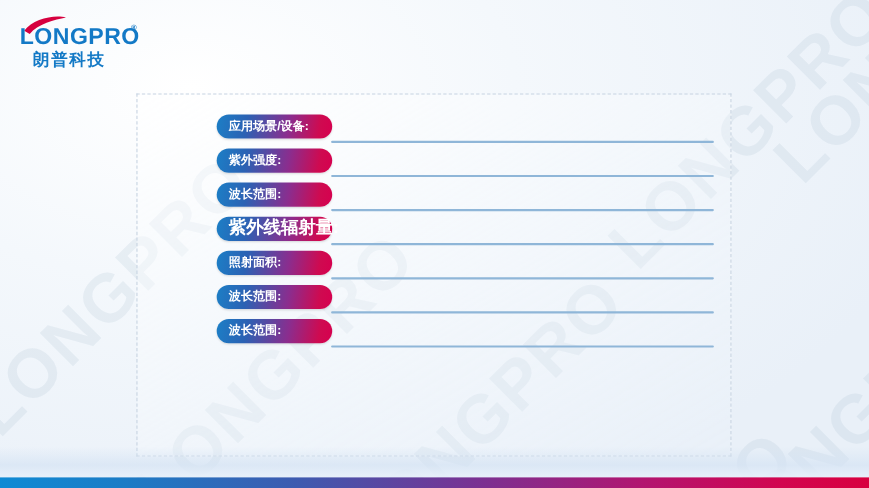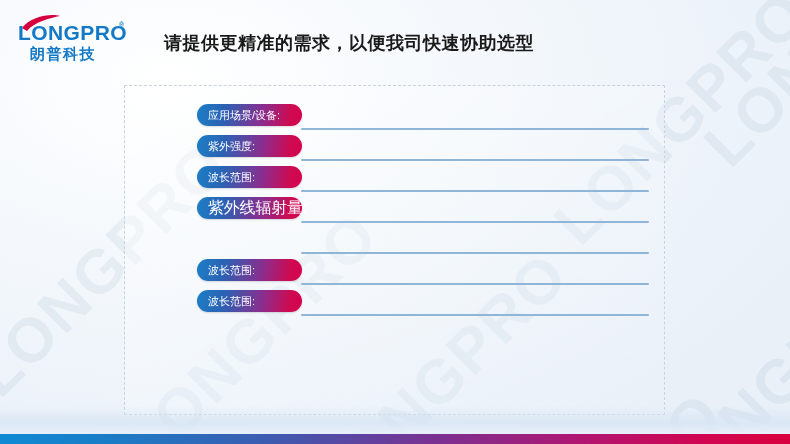--- a/index.html
+++ b/index.html
@@ -101,21 +101,21 @@
     background: linear-gradient(100deg, #1c7fc6 0%, #2b62b4 26%, #8b2d8e 62%, #cf0a50 88%, #d6004f 100%);
     box-shadow: 0 1px 2px rgba(0,0,0,0.14);
     display: flex;
     align-items: center;
     box-sizing: border-box;
     padding-left: 11px;
   }
   .field-pill-label {
     color: #ffffff;
     font-size: 11px;
-    font-weight: 400;
+    font-weight: 700;
     line-height: 1;
     white-space: nowrap;
     letter-spacing: 0px;
   }
   .field-pill-label.narrow {
     font-size: 16px;
     letter-spacing: -0.2px;
   }
 
   .field-line {
@@ -178,21 +178,20 @@
         <path d="M6 15 C 14 4, 34 0, 44 3 C 34 5, 18 9, 11 18 Z" fill="#d6003f"></path>
 
         <text x="2" y="27" font-family="'Liberation Sans','DejaVu Sans',sans-serif" font-size="21" font-weight="700" fill="#1379c6" letter-spacing="0.4">LONGPRO</text>
 
         <text x="103" y="14" font-family="'Liberation Sans','DejaVu Sans',sans-serif" font-size="7" font-weight="700" fill="#1379c6">®</text>
 
         <text x="14" y="46" font-family="'DejaVu Sans','Liberation Sans',sans-serif" font-size="15" font-weight="700" fill="#1379c6" letter-spacing="1.5">朗普科技</text>
       </svg>
     </div>
 
-    <div id="page-title">请提供更精准的需求，以便我司快速协助选型</div>
   </div>
 
   <div id="form-panel">
 
     <div id="field-list">
 
       <div class="field-row">
         <div class="field-pill">
           <span class="field-pill-label">应用场景/设备:</span>
         </div>
@@ -214,20 +213,23 @@
       </div>
 
       <div class="field-row">
         <div class="field-pill">
           <span class="field-pill-label narrow">紫外线辐射量:</span>
         </div>
         <div class="field-line"></div>
       </div>
 
       <div class="field-row">
+        <div class="field-pill">
+          <span class="field-pill-label">照射面积:</span>
+        </div>
         <div class="field-line"></div>
       </div>
 
       <div class="field-row">
         <div class="field-pill">
           <span class="field-pill-label">波长范围:</span>
         </div>
         <div class="field-line"></div>
       </div>
 

